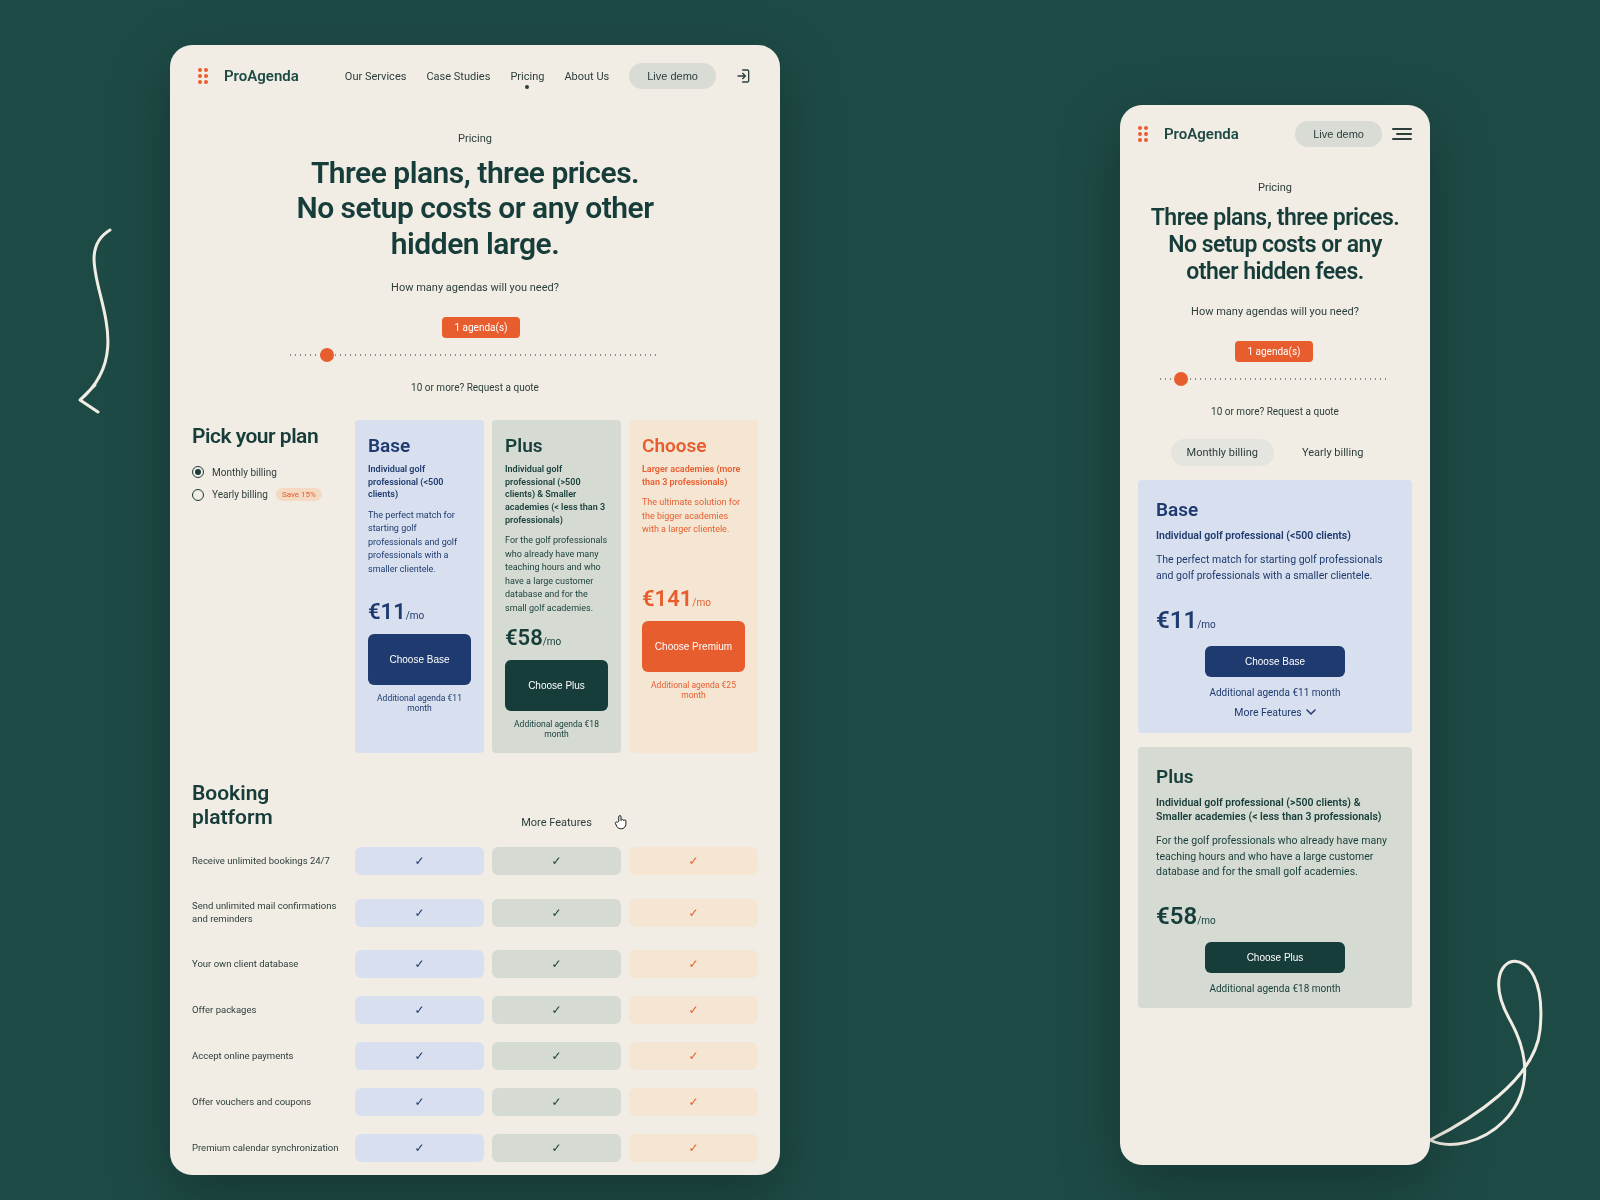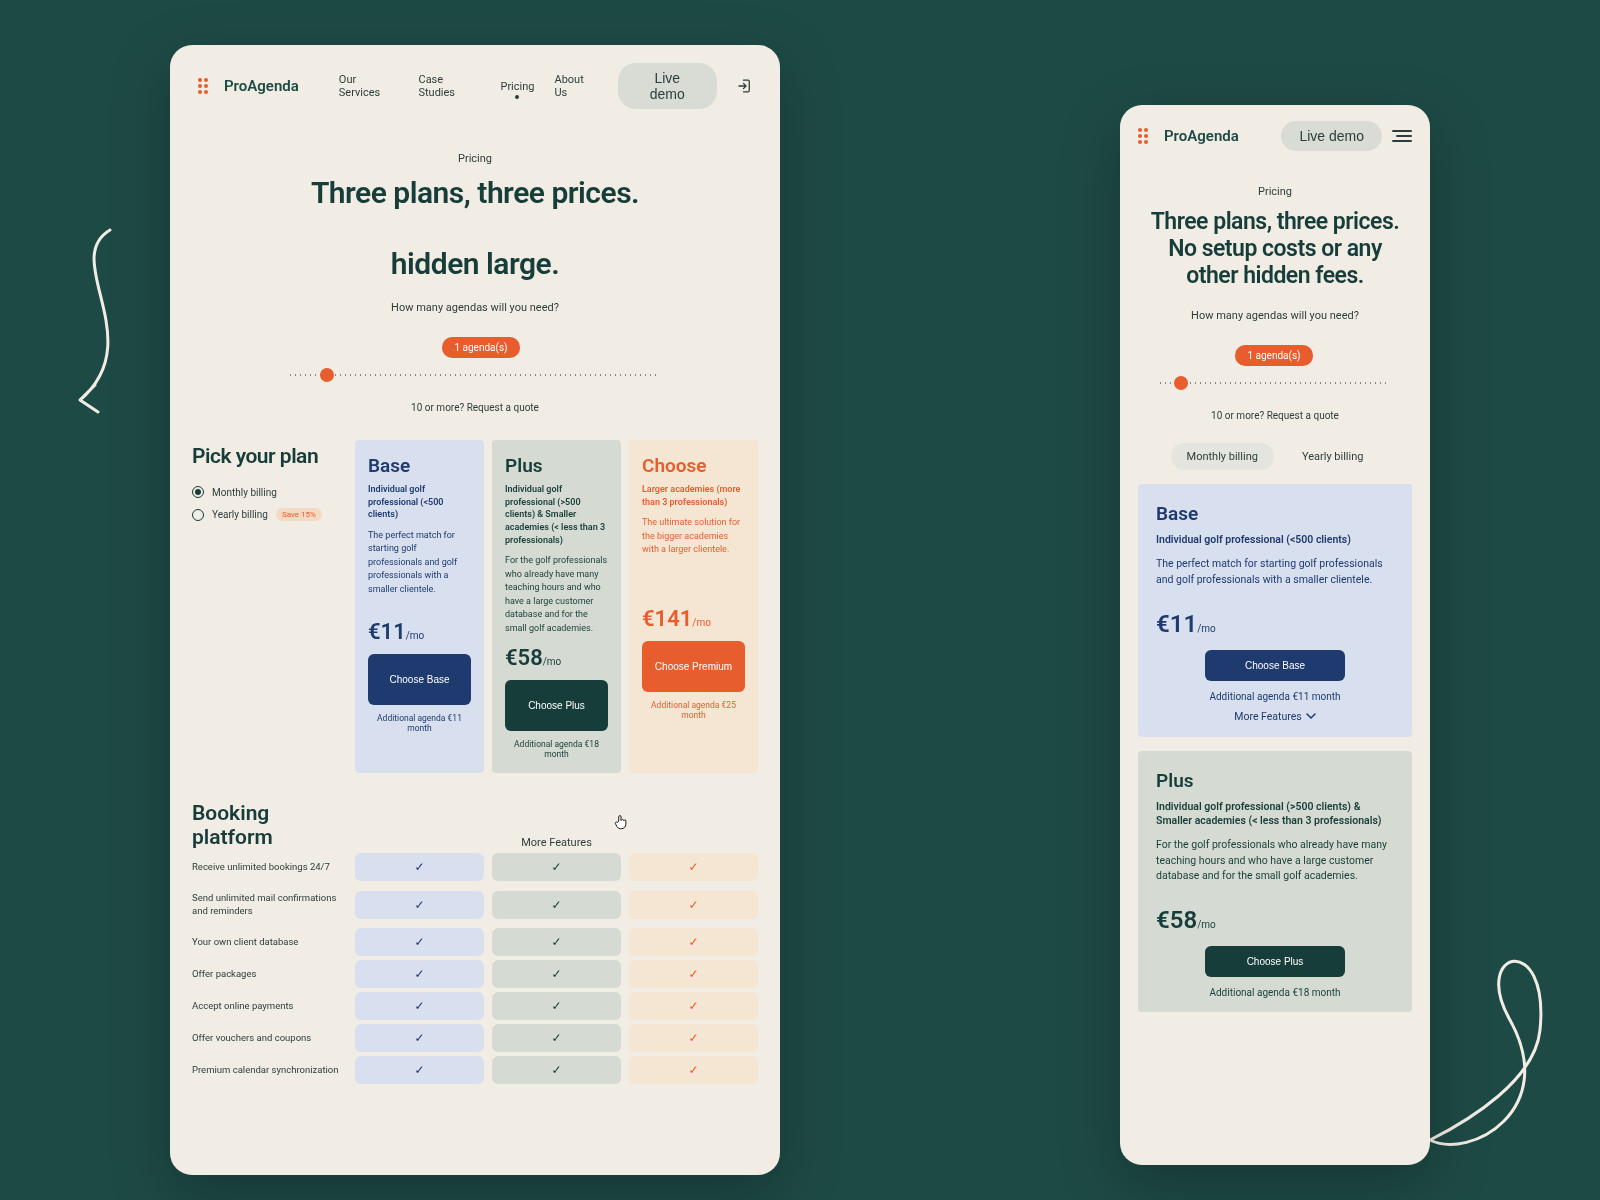--- a/index.html
+++ b/index.html
@@ -10,29 +10,29 @@
 
 .d{position:absolute;left:170px;top:45px;width:610px;height:1130px;background:#f2ede4;border-radius:22px;overflow:hidden;box-shadow:0 20px 60px rgba(0,0,0,.25)}
 .d .nav{display:flex;align-items:center;padding:18px 28px;gap:20px}
 .logo{display:flex;align-items:center;gap:8px;font-weight:600;color:#1e4a45;font-size:15px}
 .logo-dots{display:inline-flex;flex-wrap:wrap;width:18px;gap:2px}
 .logo-dots i{width:4px;height:4px;border-radius:50%;background:#e85d2e;display:block}
 .logo-dots i:nth-child(3),.logo-dots i:nth-child(6){opacity:0}
 .d .nav .spacer{flex:1}
 .d .nav a{font-size:11px;color:#2c3e3c;text-decoration:none;position:relative}
 .d .nav a.active::after{content:"";position:absolute;bottom:-6px;left:50%;transform:translateX(-50%);width:4px;height:4px;border-radius:50%;background:#2c3e3c}
-.demo-btn{background:#d8dcd5;color:#2c3e3c;border:none;border-radius:18px;padding:7px 18px;font-size:14px;cursor:pointer}
+.demo-btn{background:#d8dcd5;color:#2c3e3c;border:none;border-radius:18px;padding:7px 18px;font-size:11px;cursor:pointer}
 .login-ico{width:16px;height:16px}
 
 .hero{text-align:center;padding:25px 60px 0}
 .eyebrow{font-size:11px;color:#2c3e3c;margin-bottom:10px}
 .h1{font-size:30px;line-height:1.18;font-weight:600;color:#173d3a;letter-spacing:-.5px}
 .sub{font-size:11px;color:#2c3e3c;margin-top:20px}
 .slider-wrap{margin:22px auto 0;width:370px}
-.slider-tooltip{background:#e85d2e;color:#fff;font-size:10px;padding:5px 12px;border-radius:10px;display:inline-block;position:relative;margin-left:12px}
+.slider-tooltip{background:#e85d2e;color:#fff;font-size:10px;padding:5px 12px;border-radius:4px;display:inline-block;position:relative;margin-left:12px}
 .slider-tooltip::after{content:"";position:absolute;bottom:-5px;left:50%;transform:translateX(-50%);border:5px solid transparent;border-top-color:#e85d2e}
 .track{position:relative;height:14px;margin-top:10px}
 .track .line{position:absolute;top:6px;left:0;right:0;height:2px;background:repeating-linear-gradient(90deg,#888 0 1px,transparent 1px 5px)}
 .track .knob{position:absolute;top:0;left:30px;width:14px;height:14px;border-radius:50%;background:#e85d2e}
 .quote-link{font-size:10px;color:#2c3e3c;margin-top:20px;display:inline-block;text-decoration:none}
 
 .plan-grid{display:grid;grid-template-columns:155px 1fr 1fr 1fr;gap:8px;padding:25px 22px 0}
 .pick-col{padding-top:4px}
 .pick-col h2{font-size:21px;font-weight:600;color:#173d3a;letter-spacing:-.5px;margin-bottom:18px}
 .radio-row{display:flex;align-items:center;gap:8px;font-size:10px;color:#2c3e3c;margin-bottom:10px}
@@ -67,21 +67,21 @@
 .plan.premium .choose{background:#e85d2e}
 .addl{font-size:8.5px;text-align:center;margin-top:8px}
 .plan.base .addl{color:#1e3a6e}
 .plan.plus .addl{color:#173d3a}
 .plan.premium .addl{color:#e85d2e}
 
 .features{padding:0 22px}
 .feat-head{display:grid;grid-template-columns:155px 1fr 1fr 1fr;gap:8px;align-items:end;margin-top:28px}
 .feat-head h2{font-size:21px;font-weight:600;color:#173d3a;line-height:1.15}
 .more{font-size:11px;color:#2c3e3c;text-align:center;grid-column:2/5}
-.feat-row{display:grid;grid-template-columns:155px 1fr 1fr 1fr;gap:8px;align-items:center;margin-top:4px}
+.feat-row{display:grid;grid-template-columns:155px 1fr 1fr 1fr;gap:8px;align-items:center;margin-top:18px}
 .feat-row .label{font-size:9.5px;color:#2c3e3c;padding:7px 0;line-height:1.3}
 .cell{text-align:center;padding:7px 0;border-radius:6px;font-size:12px}
 .cell.base{background:#d8e0f0;color:#1e3a6e}
 .cell.plus{background:#d5dbd2;color:#173d3a}
 .cell.prem{background:#f4e6d3;color:#e85d2e}
 
 .cursor-hand{position:absolute;left:442px;top:768px;z-index:5}
 
 
 .m{position:absolute;right:170px;top:105px;width:310px;height:1060px;background:#f2ede4;border-radius:22px;overflow:hidden;box-shadow:0 20px 60px rgba(0,0,0,.25)}
@@ -140,21 +140,21 @@
   <a class="active">Pricing</a>
   <a>About Us</a>
   <button class="demo-btn">Live demo</button>
   <svg class="login-ico" viewBox="0 0 24 24">
         <path d="M10 3h7a2 2 0 0 1 2 2v14a2 2 0 0 1-2 2h-7M3 12h11m-4-4 4 4-4 4" stroke="#2c3e3c" stroke-width="2" fill="none" stroke-linecap="round" stroke-linejoin="round"></path>
       </svg>
  </div>
 
  <div class="hero">
   <div class="eyebrow">Pricing</div>
-  <div class="h1"><span>Three plans, three prices.</span><br><br><span>hidden large.</span></div>
+  <div class="h1"><span>Three plans, three prices.</span><br><span>No setup costs or any other</span><br><span>hidden large.</span></div>
   <div class="sub">How many agendas will you need?</div>
   <div class="slider-wrap">
    <span class="slider-tooltip">1 agenda(s)</span>
    <div class="track">
           <div class="line"></div>
           <div class="knob"></div>
         </div>
   </div>
   <a class="quote-link">10 or more? Request a quote</a>
  </div>

